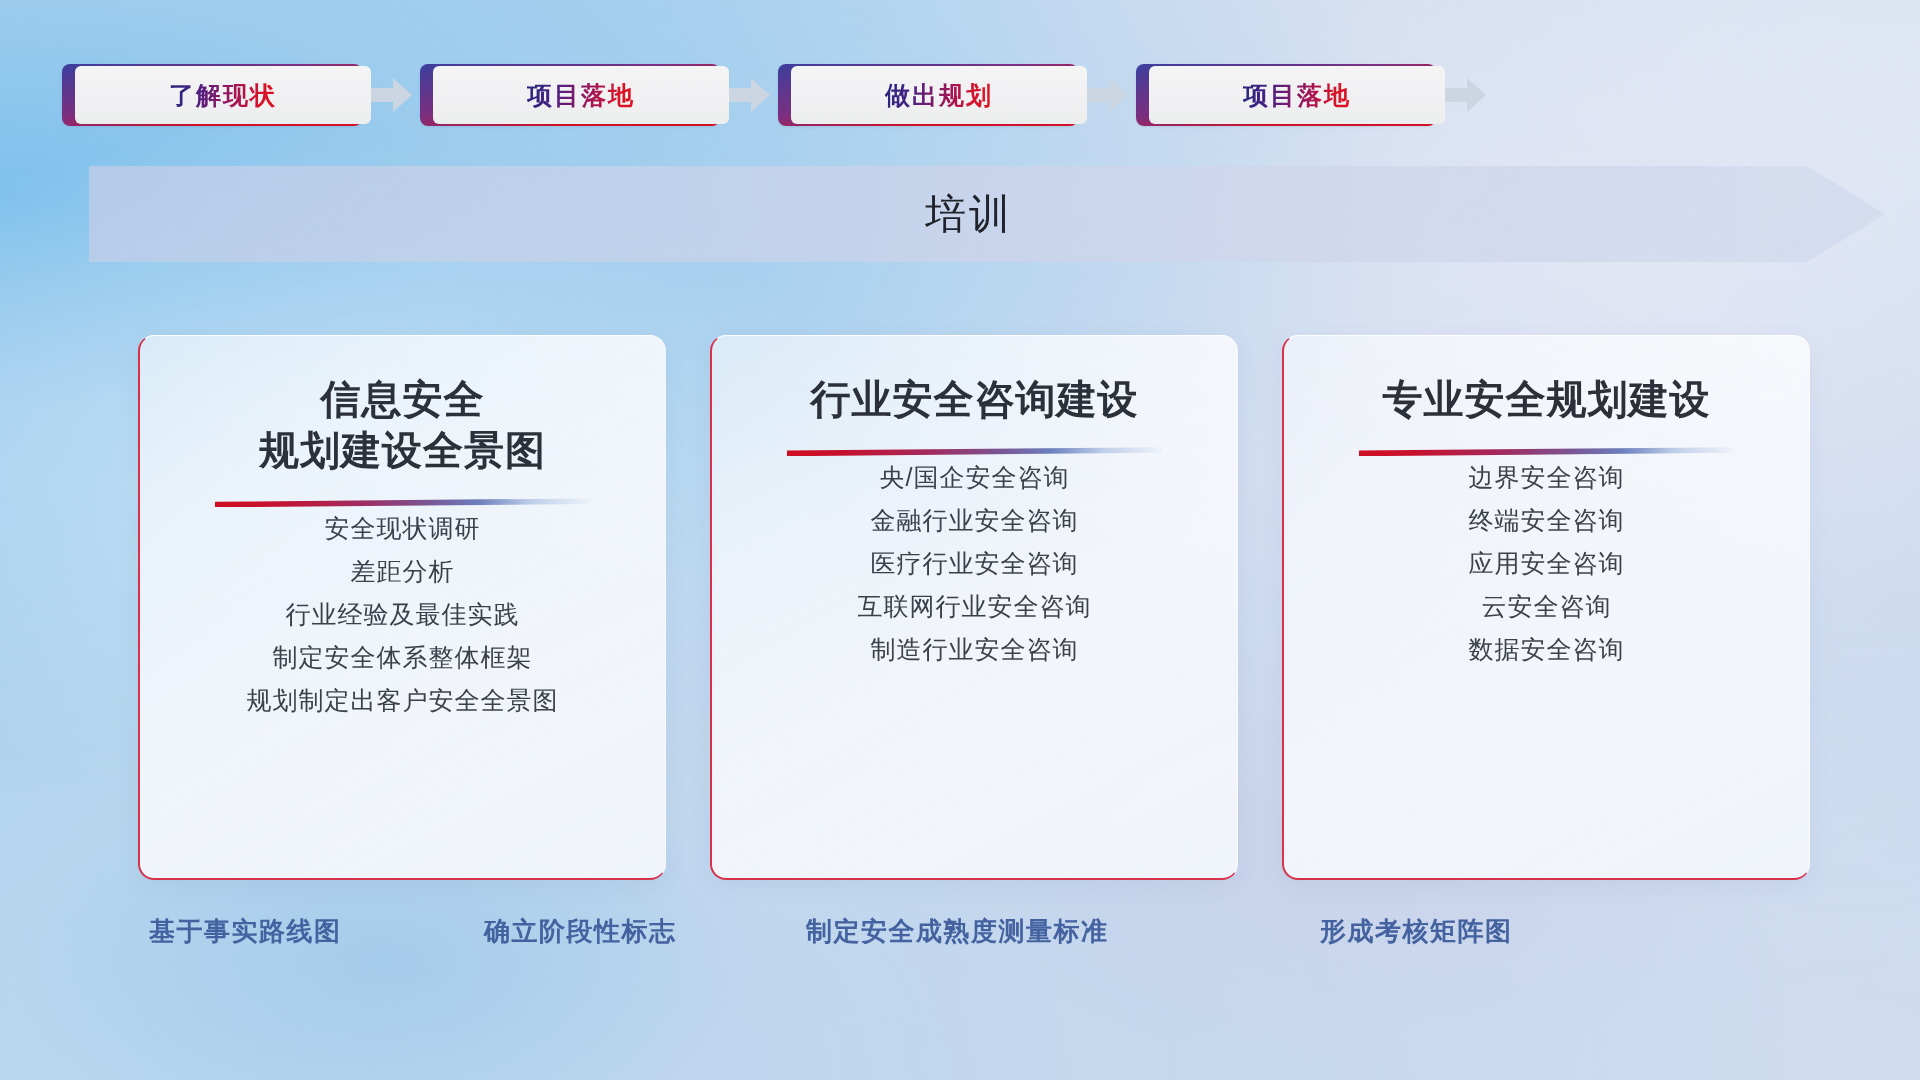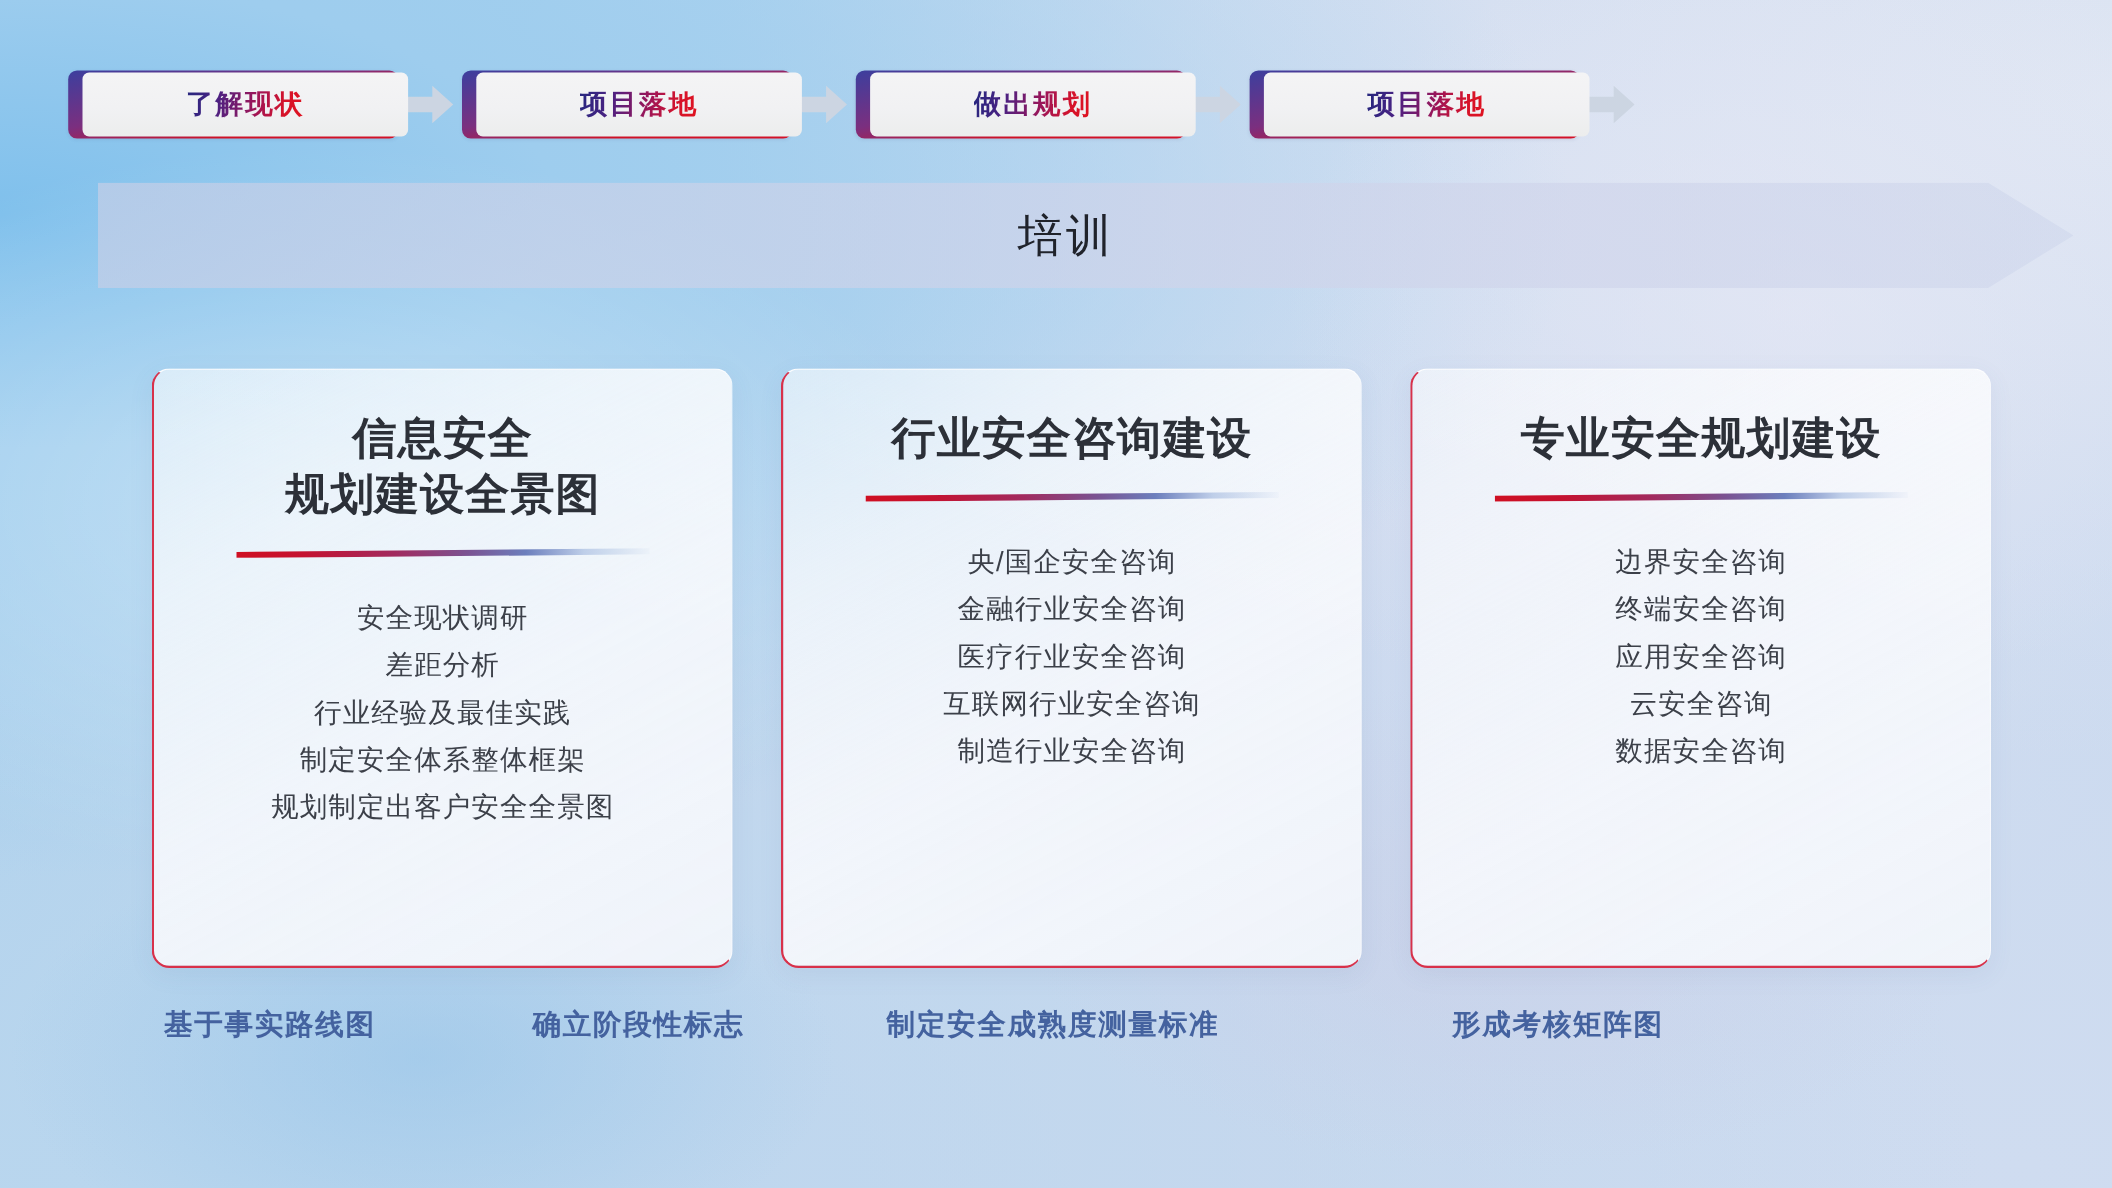--- a/index.html
+++ b/index.html
@@ -212,21 +212,20 @@
         #7a5392 56%,
         #6c7fbd 70%,
         rgba(150,175,218,0.55) 84%,
         rgba(180,200,230,0.06) 100%);
     -webkit-clip-path: polygon(0 38%, 100% 0, 100% 62%, 0 100%);
     clip-path: polygon(0 38%, 100% 0, 100% 62%, 0 100%);
   }
   .card-list {
     position: relative;
     z-index: 2;
-    margin-top: 34px;
     list-style: none;
     text-align: center;
     width: 100%;
   }
   .card-list li {
     font-size: 25px;
     font-weight: 400;
     color: #3c4049;
     line-height: 1;
     padding: 9px 0;

